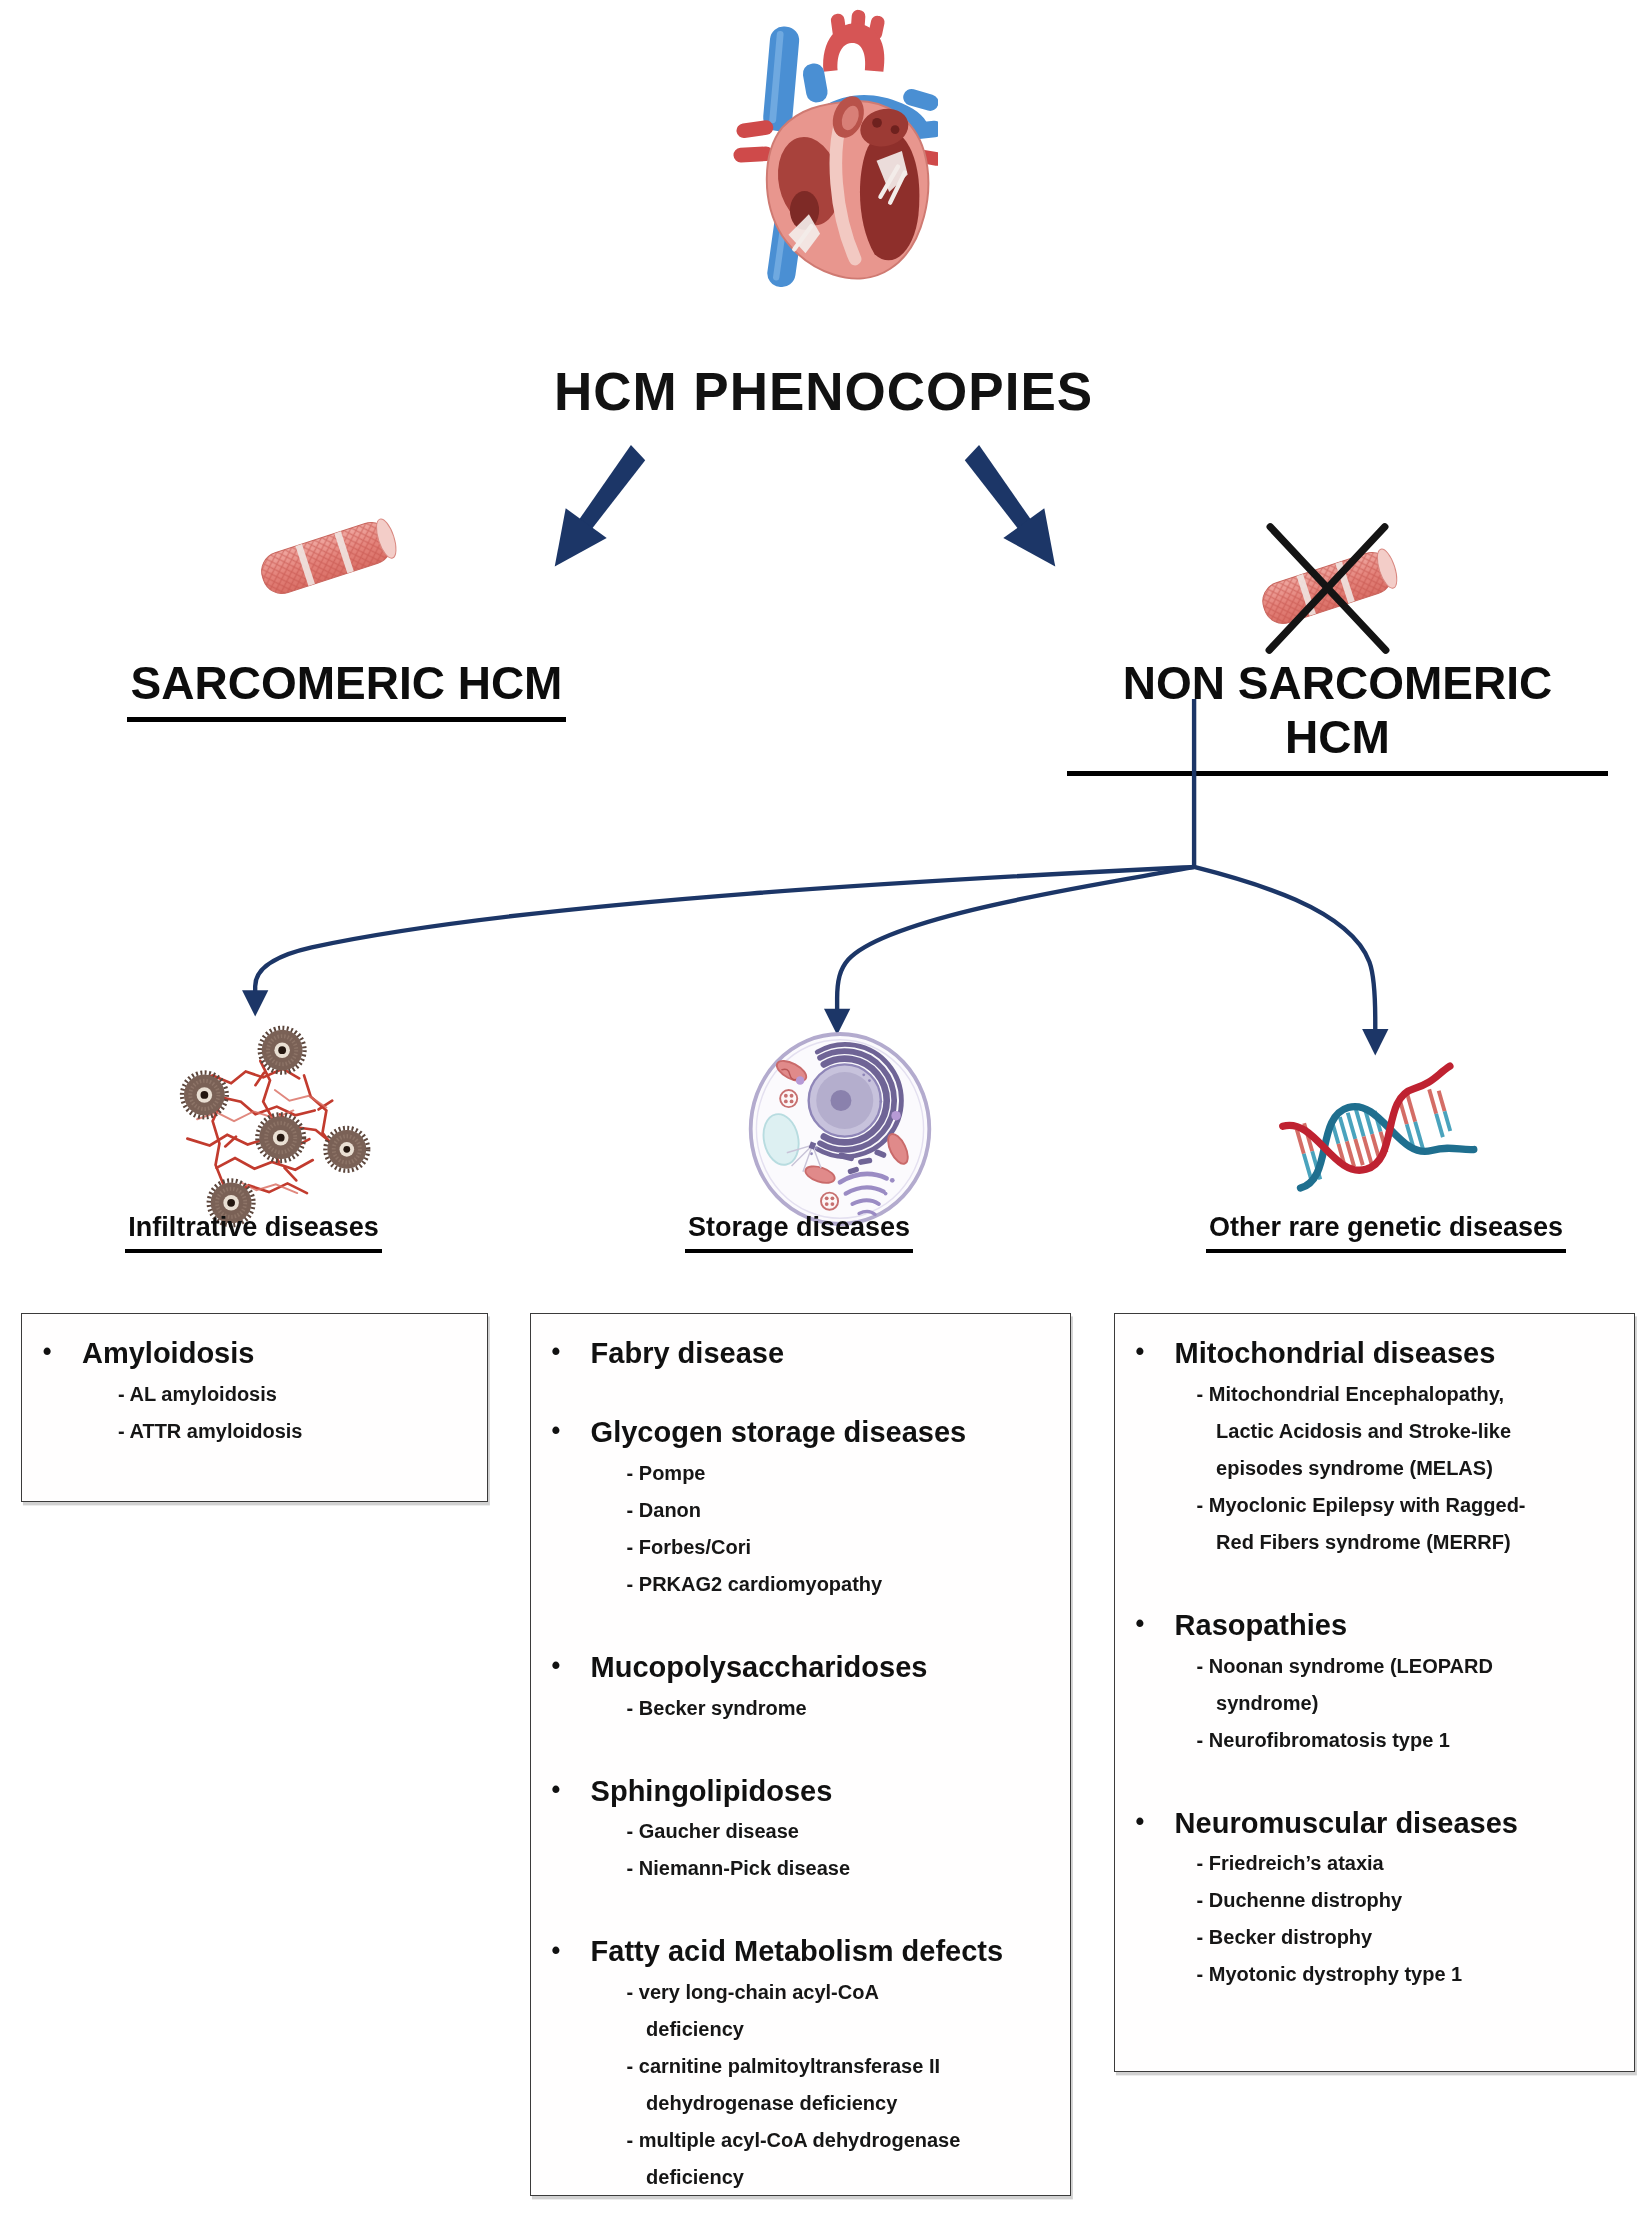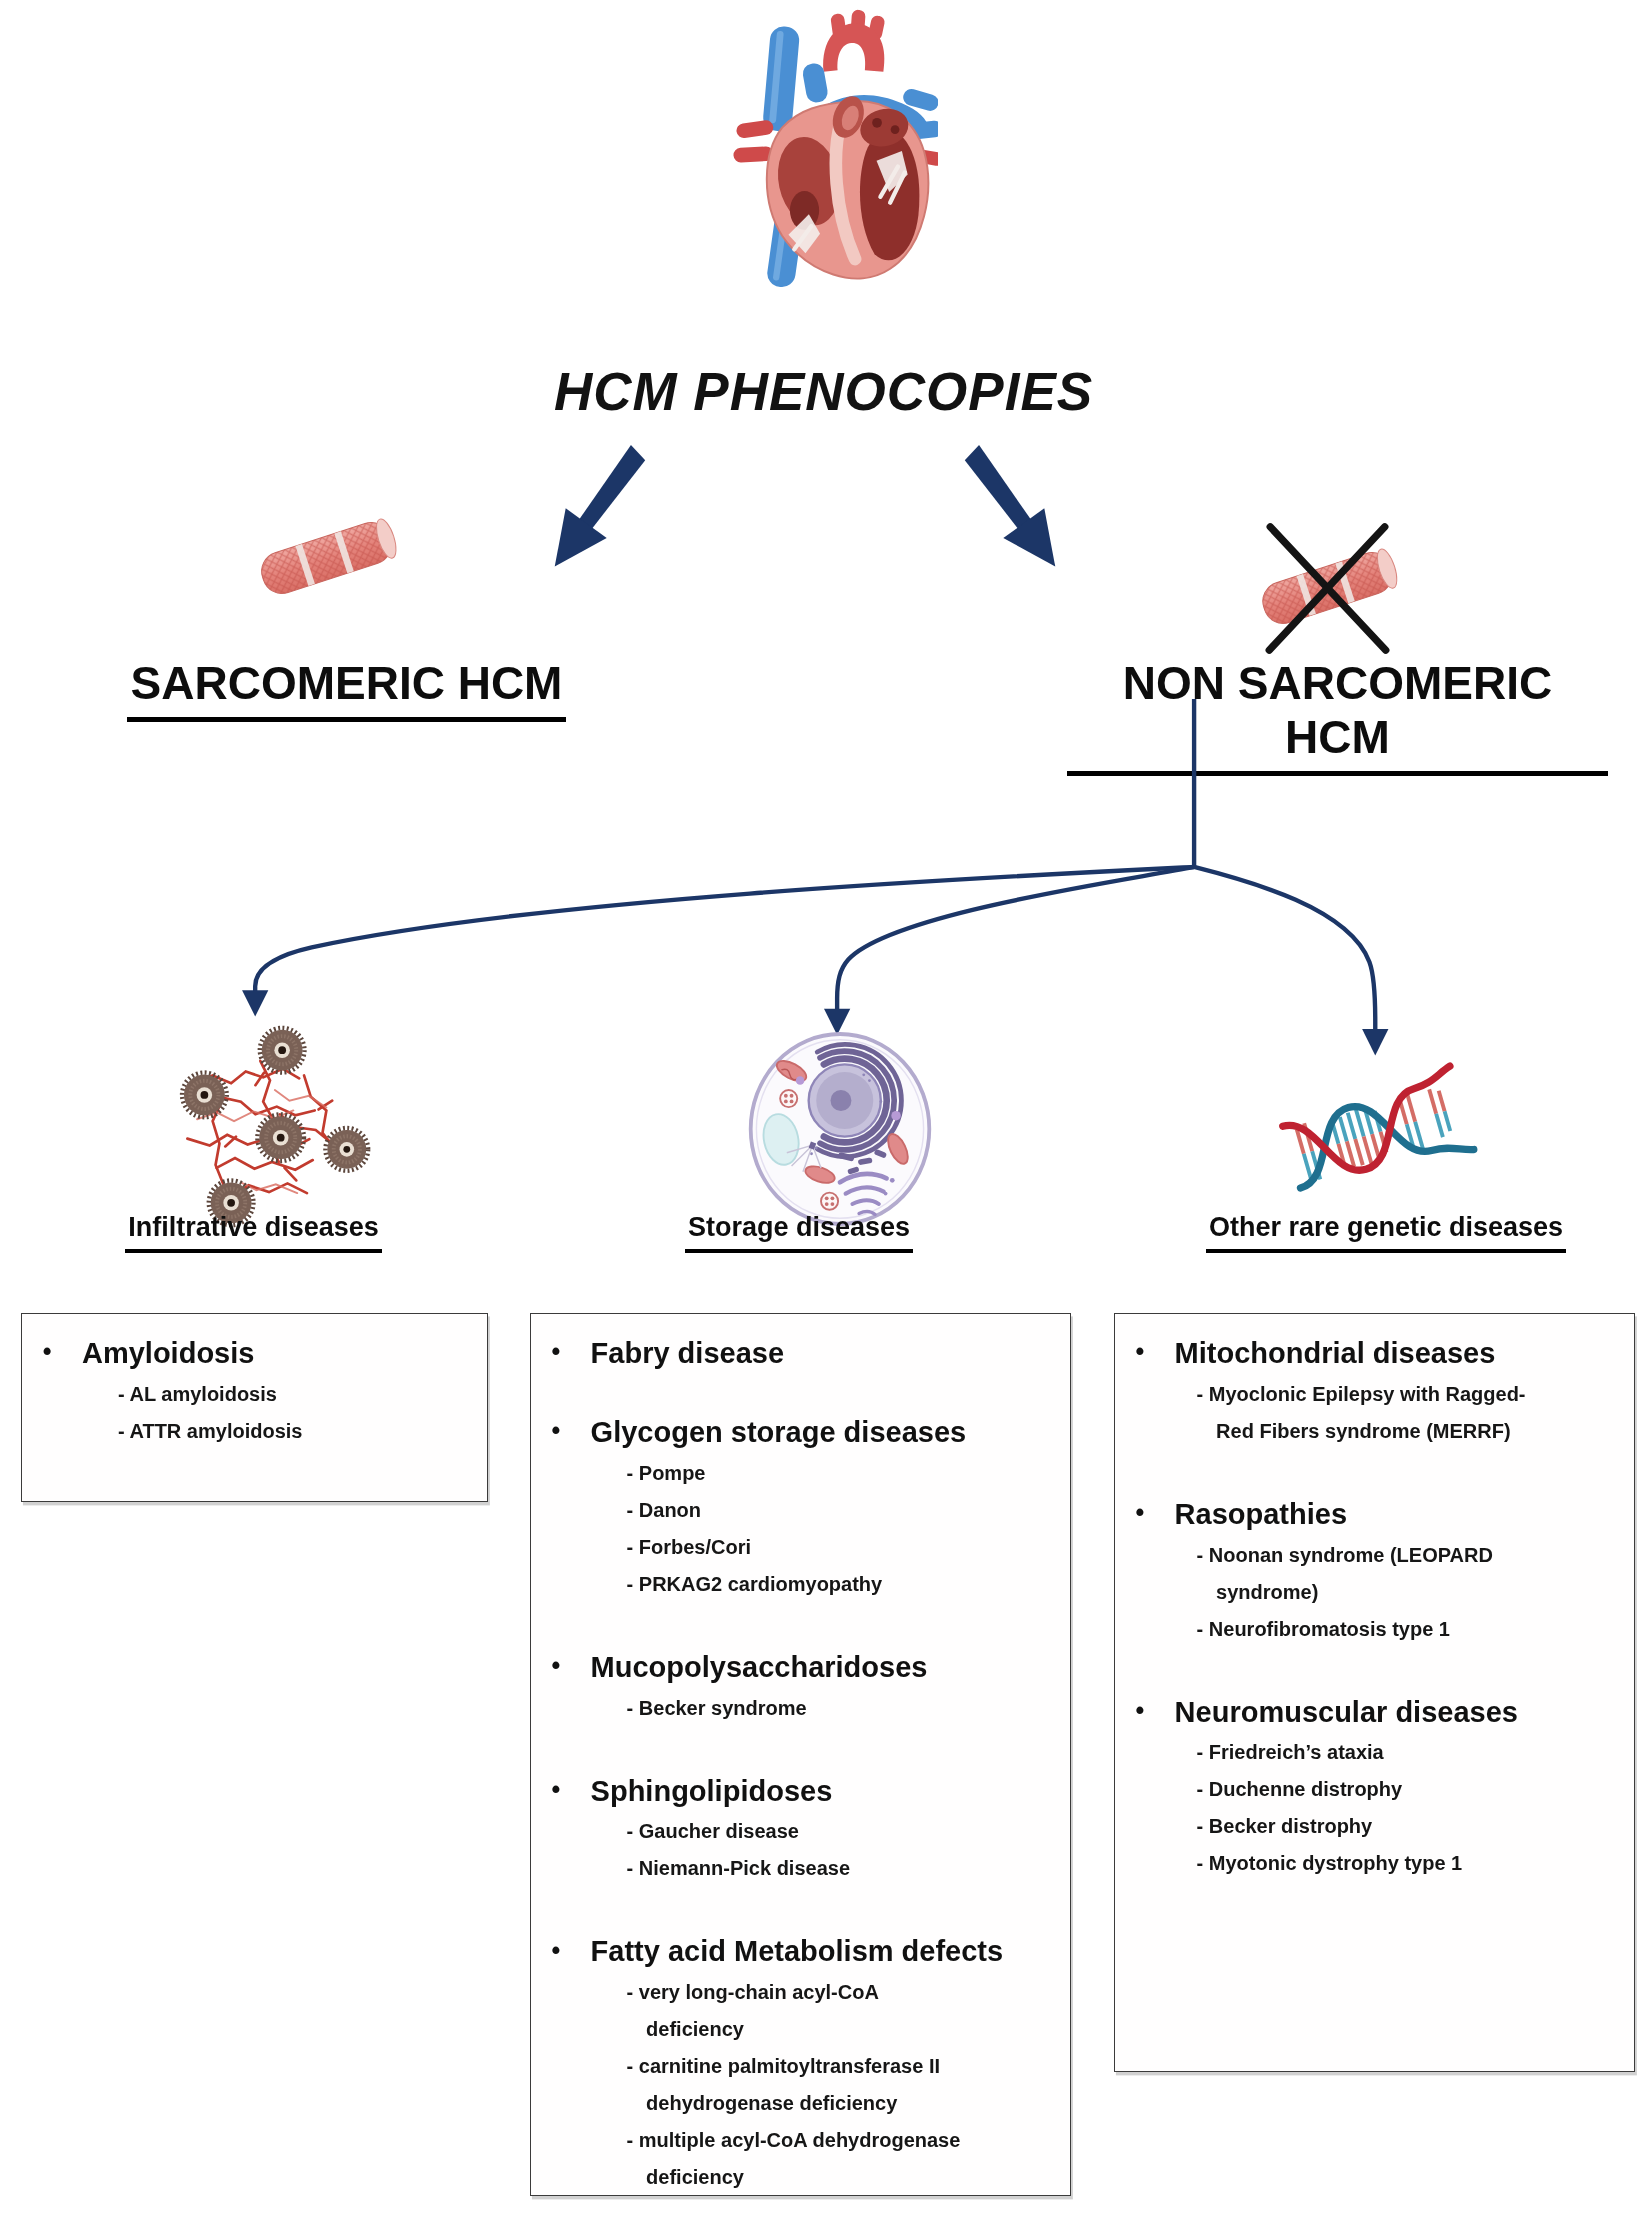--- a/index.html
+++ b/index.html
@@ -5,21 +5,21 @@
   html,body{margin:0;padding:0;}
   body{
     width:1647px;height:2216px;position:relative;background:#ffffff;
     font-family:"Liberation Sans", sans-serif;color:#111;overflow:hidden;
   }
   .abs{position:absolute;}
 
   
   .main-title{
     left:0;top:361px;width:1647px;text-align:center;
-    font-size:53px;font-weight:700;letter-spacing:1px;color:#121212;font-style:italic;
+    font-size:53px;font-weight:700;letter-spacing:1px;color:#121212;
   }
 
   
   .tier1-label{top:618px;text-align:center;font-size:46px;font-weight:700;color:#0d0d0d;margin-top:38px;}
   .tier1-label span{display:inline-block;border-bottom:5.8px solid #000;padding:0 3.9px 6.8px 3.9px;}
   .t1-left{left:103px;width:487px;}
   .t1-right{left:1067px;width:541px;}
 
   
   .big-arrow{width:73px;height:146px;}
@@ -420,20 +420,25 @@
       <div class="line cont">dehydrogenase deficiency</div>
     </div>
     <div class="item sub">
       <div class="line">- multiple acyl-CoA dehydrogenase</div>
       <div class="line cont">deficiency</div>
     </div>
   </div>
 <div class="abs listbox box-2">
     <div class="item header"><span class="bullet">•</span><span>Mitochondrial diseases</span></div>
     <div class="item sub">
+      <div class="line">- Mitochondrial Encephalopathy,</div>
+      <div class="line cont">Lactic Acidosis and Stroke-like</div>
+      <div class="line cont">episodes syndrome (MELAS)</div>
+    </div>
+    <div class="item sub">
       <div class="line">- Myoclonic Epilepsy with Ragged-</div>
       <div class="line cont">Red Fibers syndrome (MERRF)</div>
     </div>
     <div class="item header"><span class="bullet">•</span><span>Rasopathies</span></div>
     <div class="item sub">
       <div class="line">- Noonan syndrome (LEOPARD</div>
       <div class="line cont">syndrome)</div>
     </div>
     <div class="item sub">
       <div class="line">- Neurofibromatosis type 1</div>

